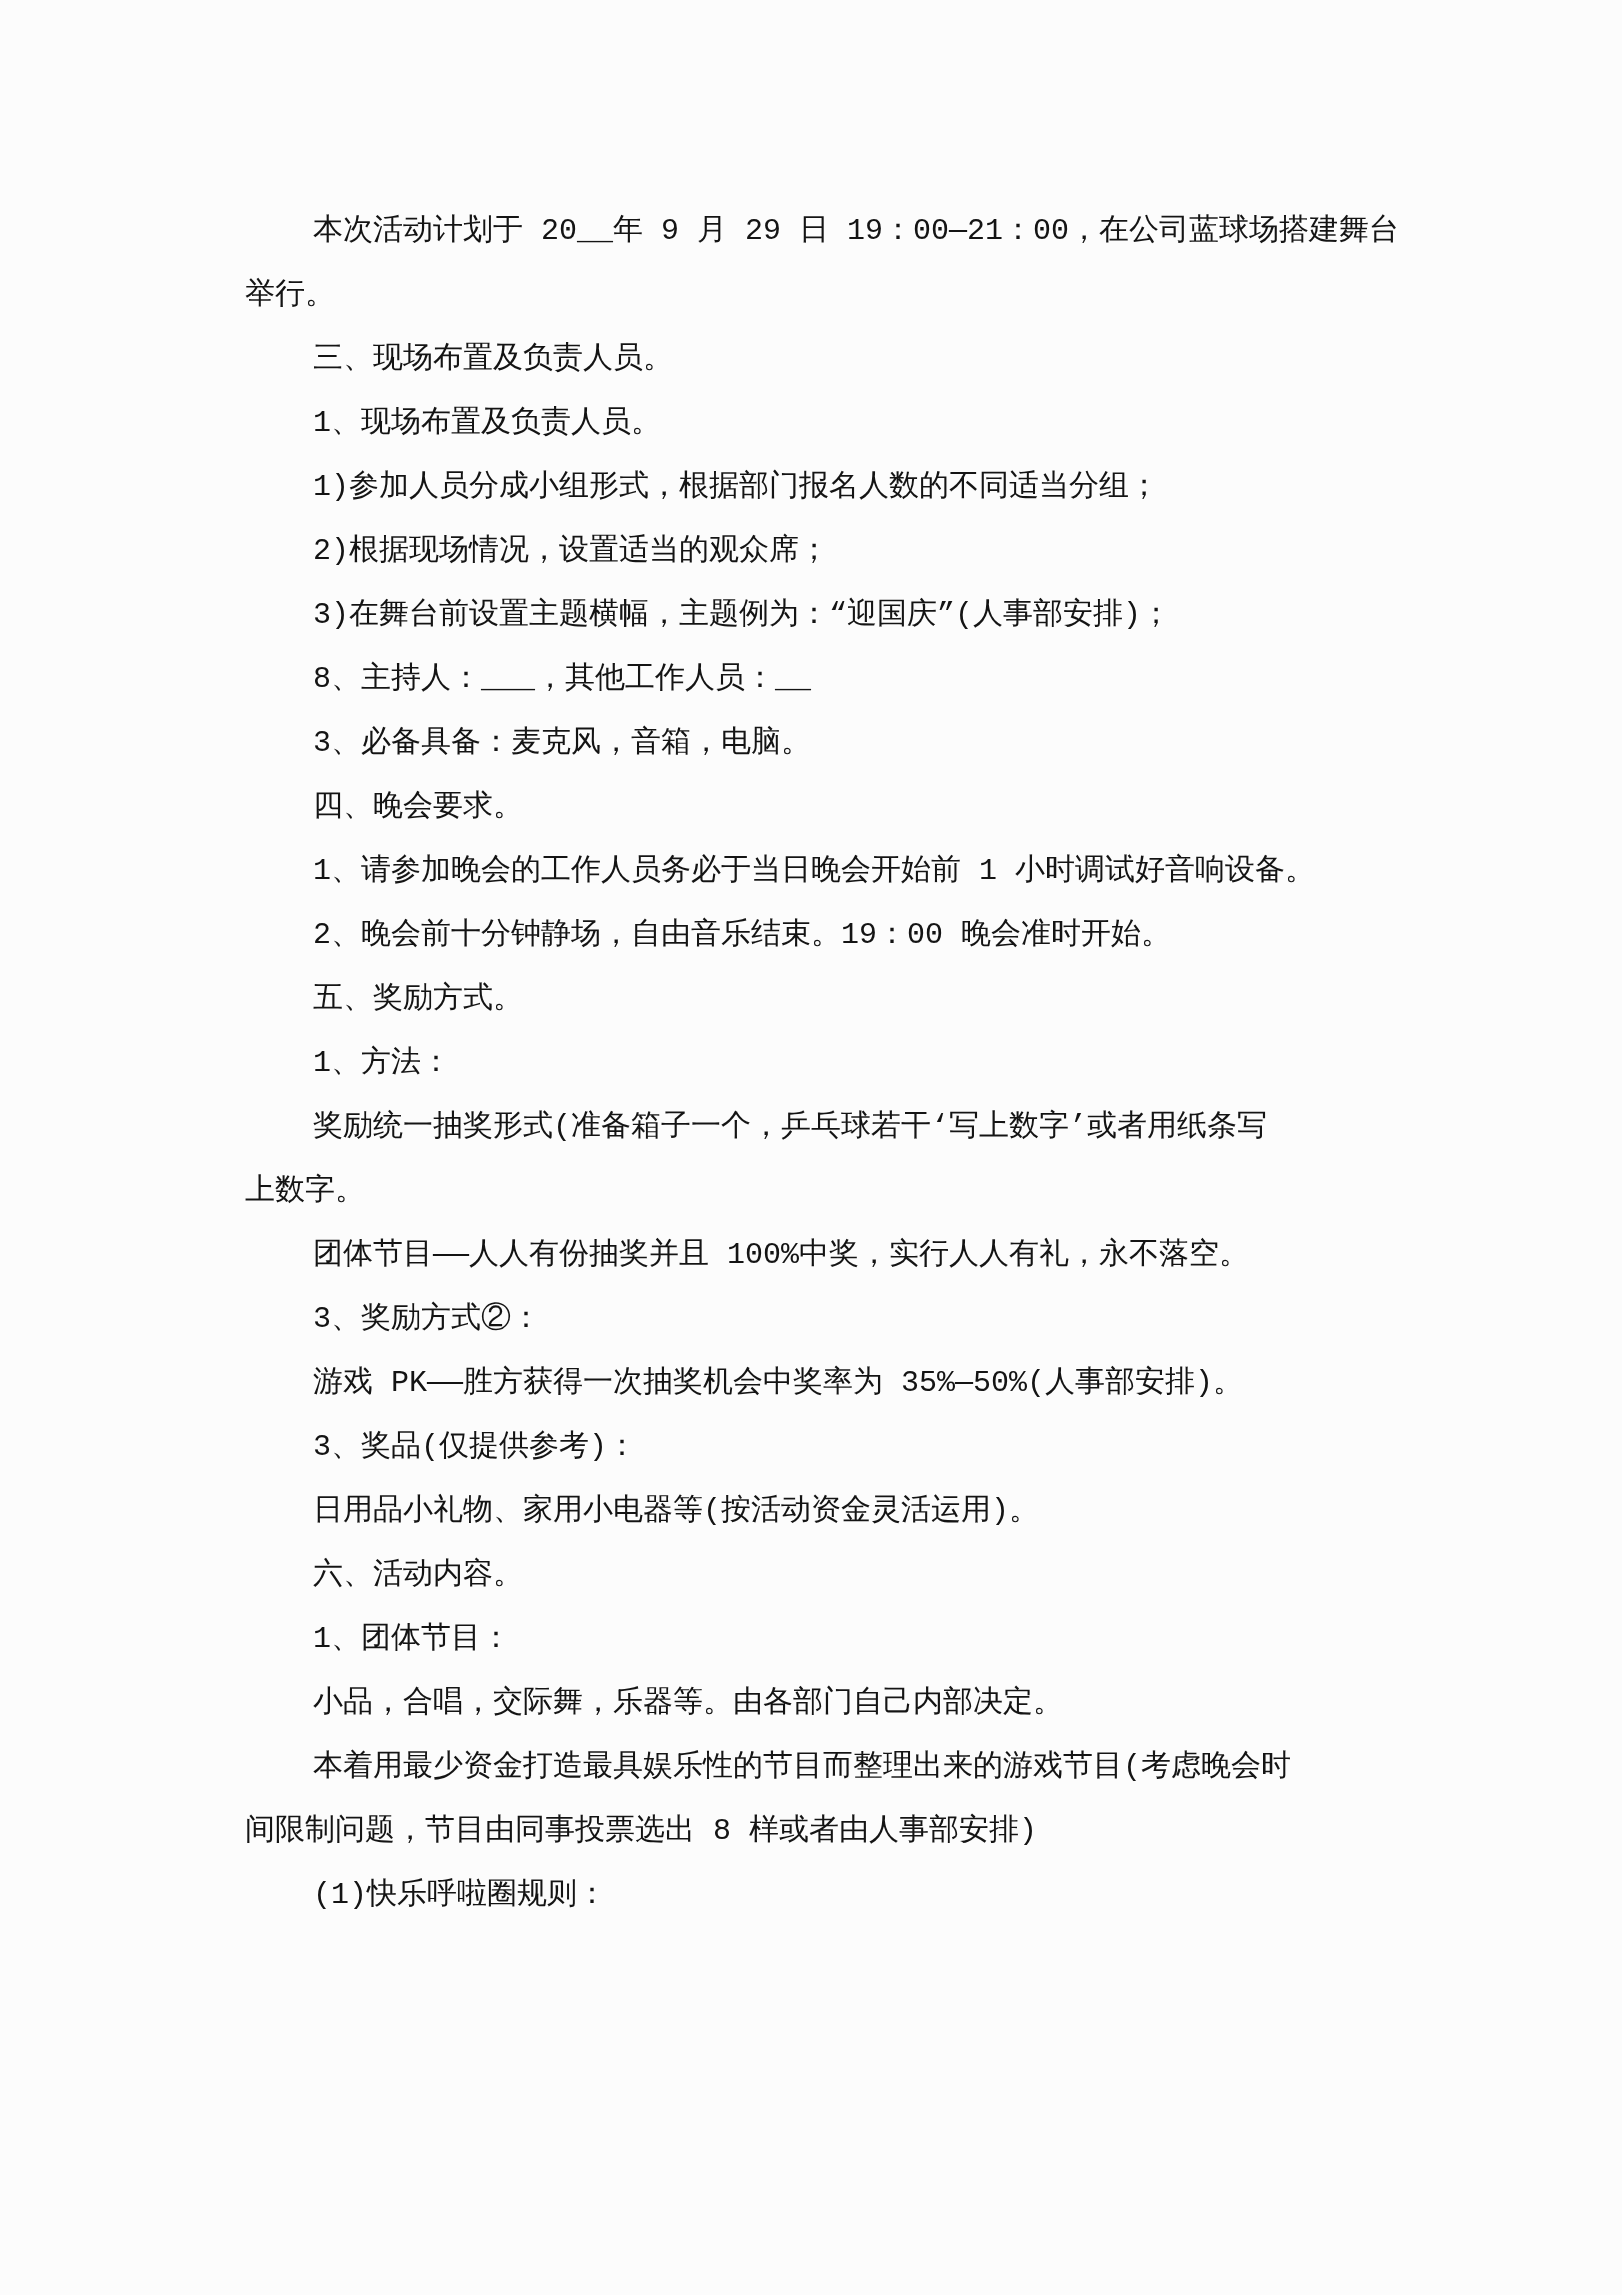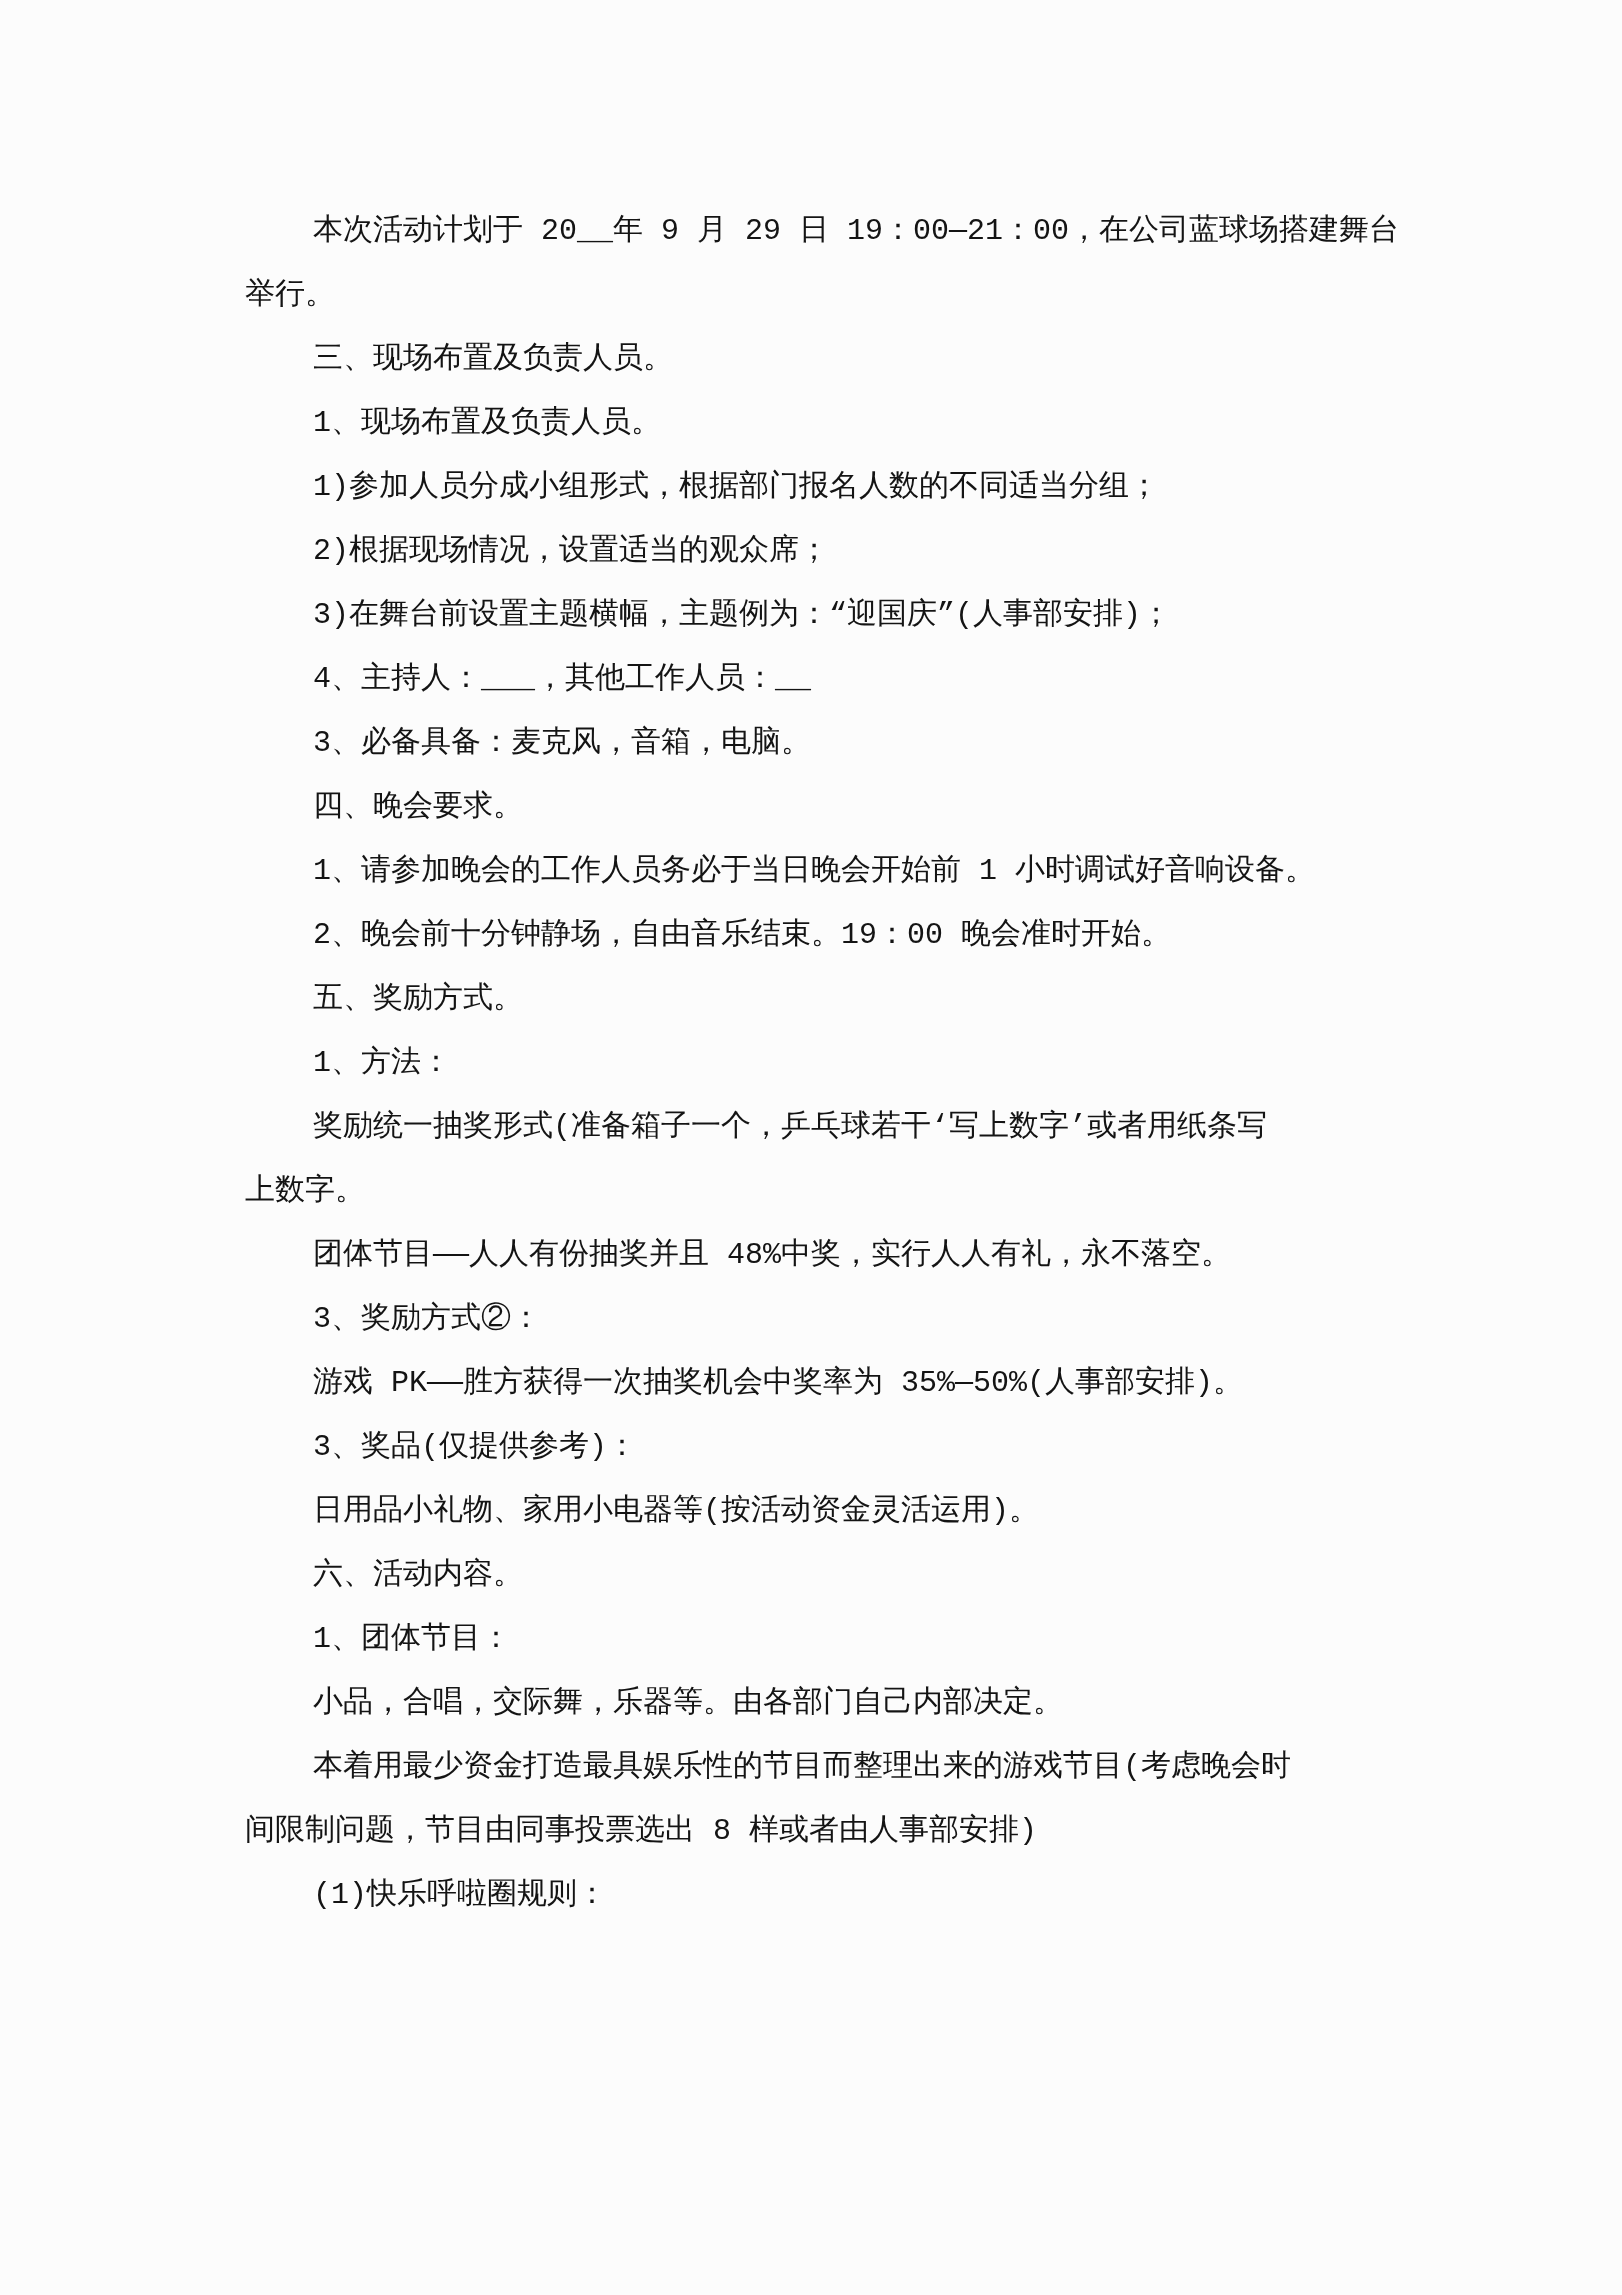--- a/index.html
+++ b/index.html
@@ -41,30 +41,30 @@
 
 <div class="page">
   <div class="doc" style="color: rgb(20, 20, 20);">
       <div class="line indent">本次活动计划于 20__年 9 月 29 日 19：00—21：00，在公司蓝球场搭建舞台</div>
       <div class="line">举行。</div>
       <div class="line indent">三、现场布置及负责人员。</div>
       <div class="line indent">1、现场布置及负责人员。</div>
       <div class="line indent">1)参加人员分成小组形式，根据部门报名人数的不同适当分组；</div>
       <div class="line indent">2)根据现场情况，设置适当的观众席；</div>
       <div class="line indent">3)在舞台前设置主题横幅，主题例为：“迎国庆”(人事部安排)；</div>
-      <div class="line indent">4、主持人：___，其他工作人员：__</div>
+      <div class="line indent">8、主持人：___，其他工作人员：__</div>
       <div class="line indent">3、必备具备：麦克风，音箱，电脑。</div>
       <div class="line indent">四、晚会要求。</div>
       <div class="line indent">1、请参加晚会的工作人员务必于当日晚会开始前 1 小时调试好音响设备。</div>
       <div class="line indent">2、晚会前十分钟静场，自由音乐结束。19：00 晚会准时开始。</div>
       <div class="line indent">五、奖励方式。</div>
       <div class="line indent">1、方法：</div>
       <div class="line indent">奖励统一抽奖形式(准备箱子一个，乒乓球若干‘写上数字’或者用纸条写</div>
       <div class="line">上数字。</div>
-      <div class="line indent">团体节目——人人有份抽奖并且 48%中奖，实行人人有礼，永不落空。</div>
+      <div class="line indent">团体节目——人人有份抽奖并且 100%中奖，实行人人有礼，永不落空。</div>
       <div class="line indent">3、奖励方式②：</div>
       <div class="line indent">游戏 PK——胜方获得一次抽奖机会中奖率为 35%—50%(人事部安排)。</div>
       <div class="line indent">3、奖品(仅提供参考)：</div>
       <div class="line indent">日用品小礼物、家用小电器等(按活动资金灵活运用)。</div>
       <div class="line indent">六、活动内容。</div>
       <div class="line indent">1、团体节目：</div>
       <div class="line indent">小品，合唱，交际舞，乐器等。由各部门自己内部决定。</div>
       <div class="line indent">本着用最少资金打造最具娱乐性的节目而整理出来的游戏节目(考虑晚会时</div>
       <div class="line">间限制问题，节目由同事投票选出 8 样或者由人事部安排)</div>
       <div class="line indent">(1)快乐呼啦圈规则：</div>

